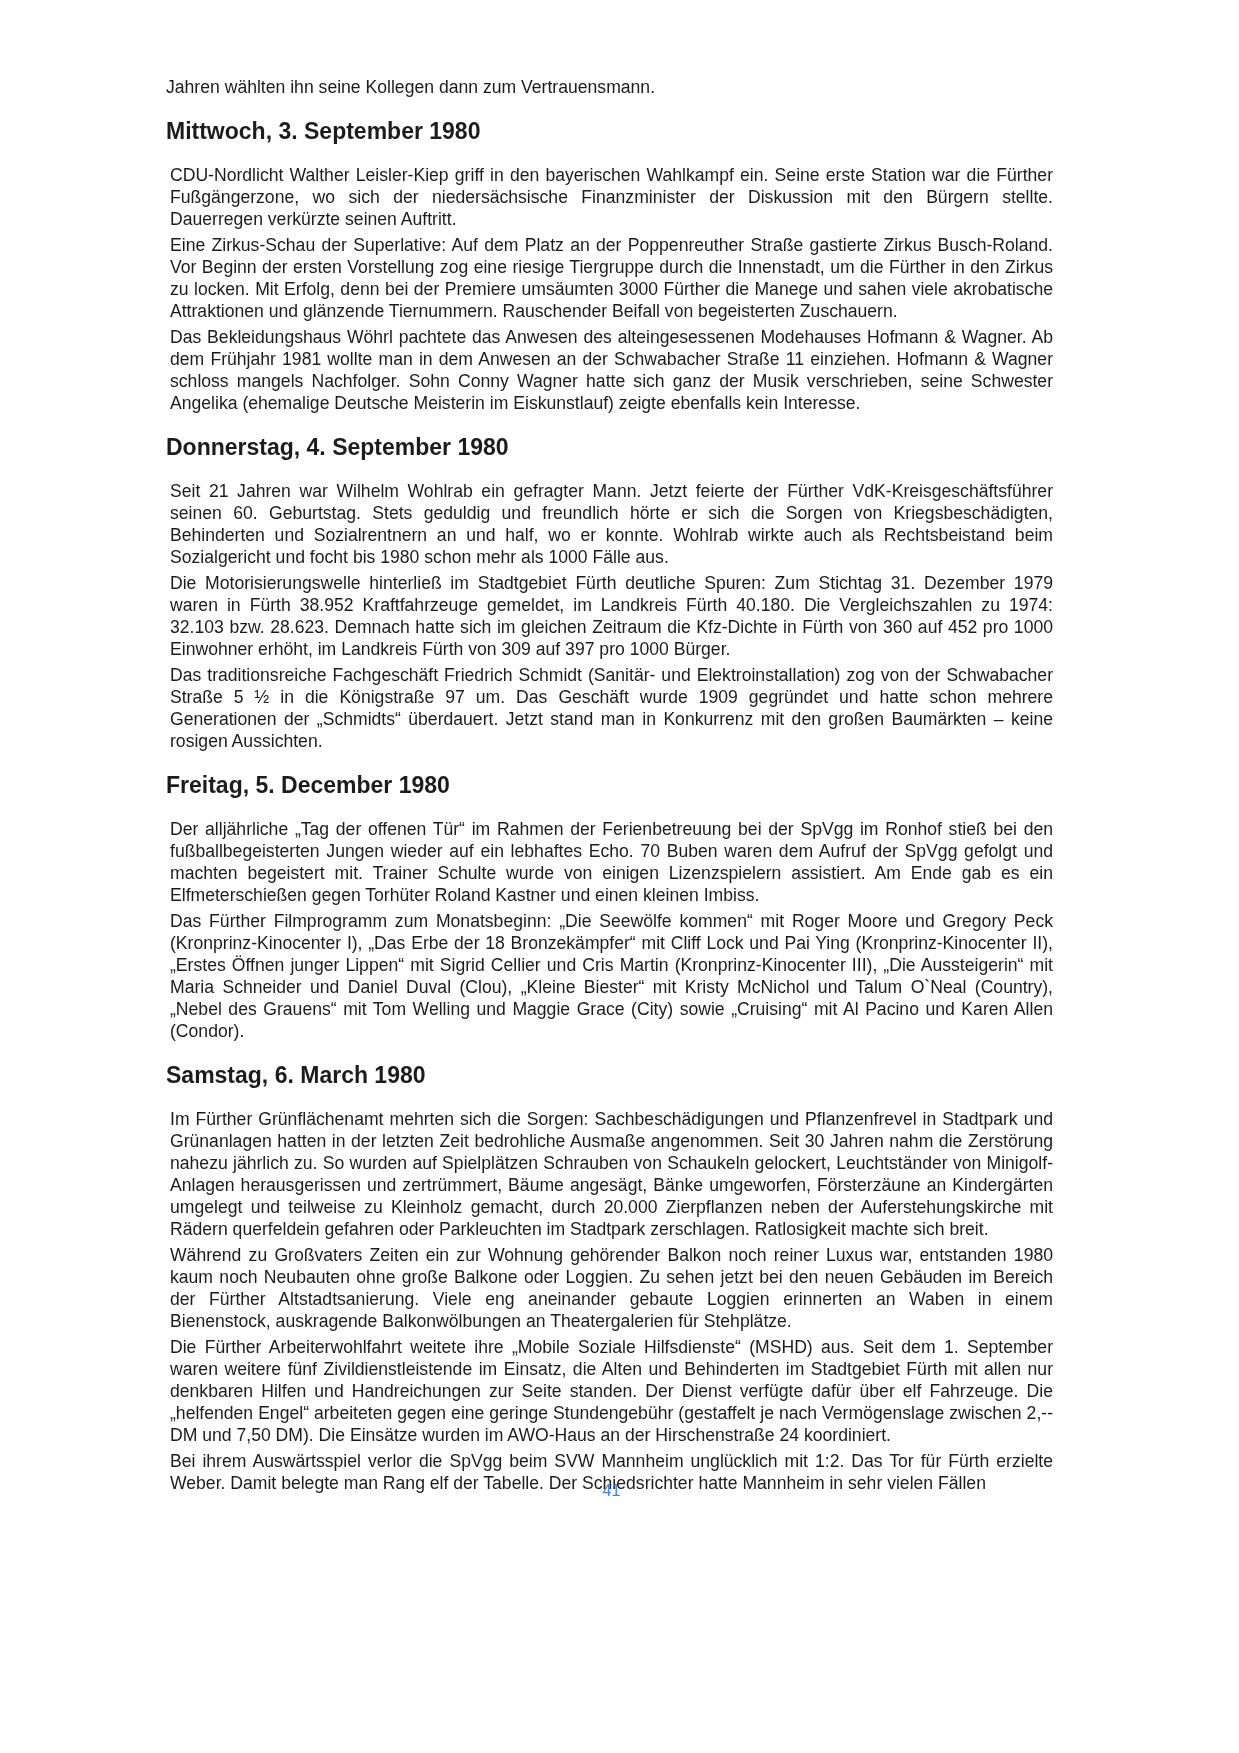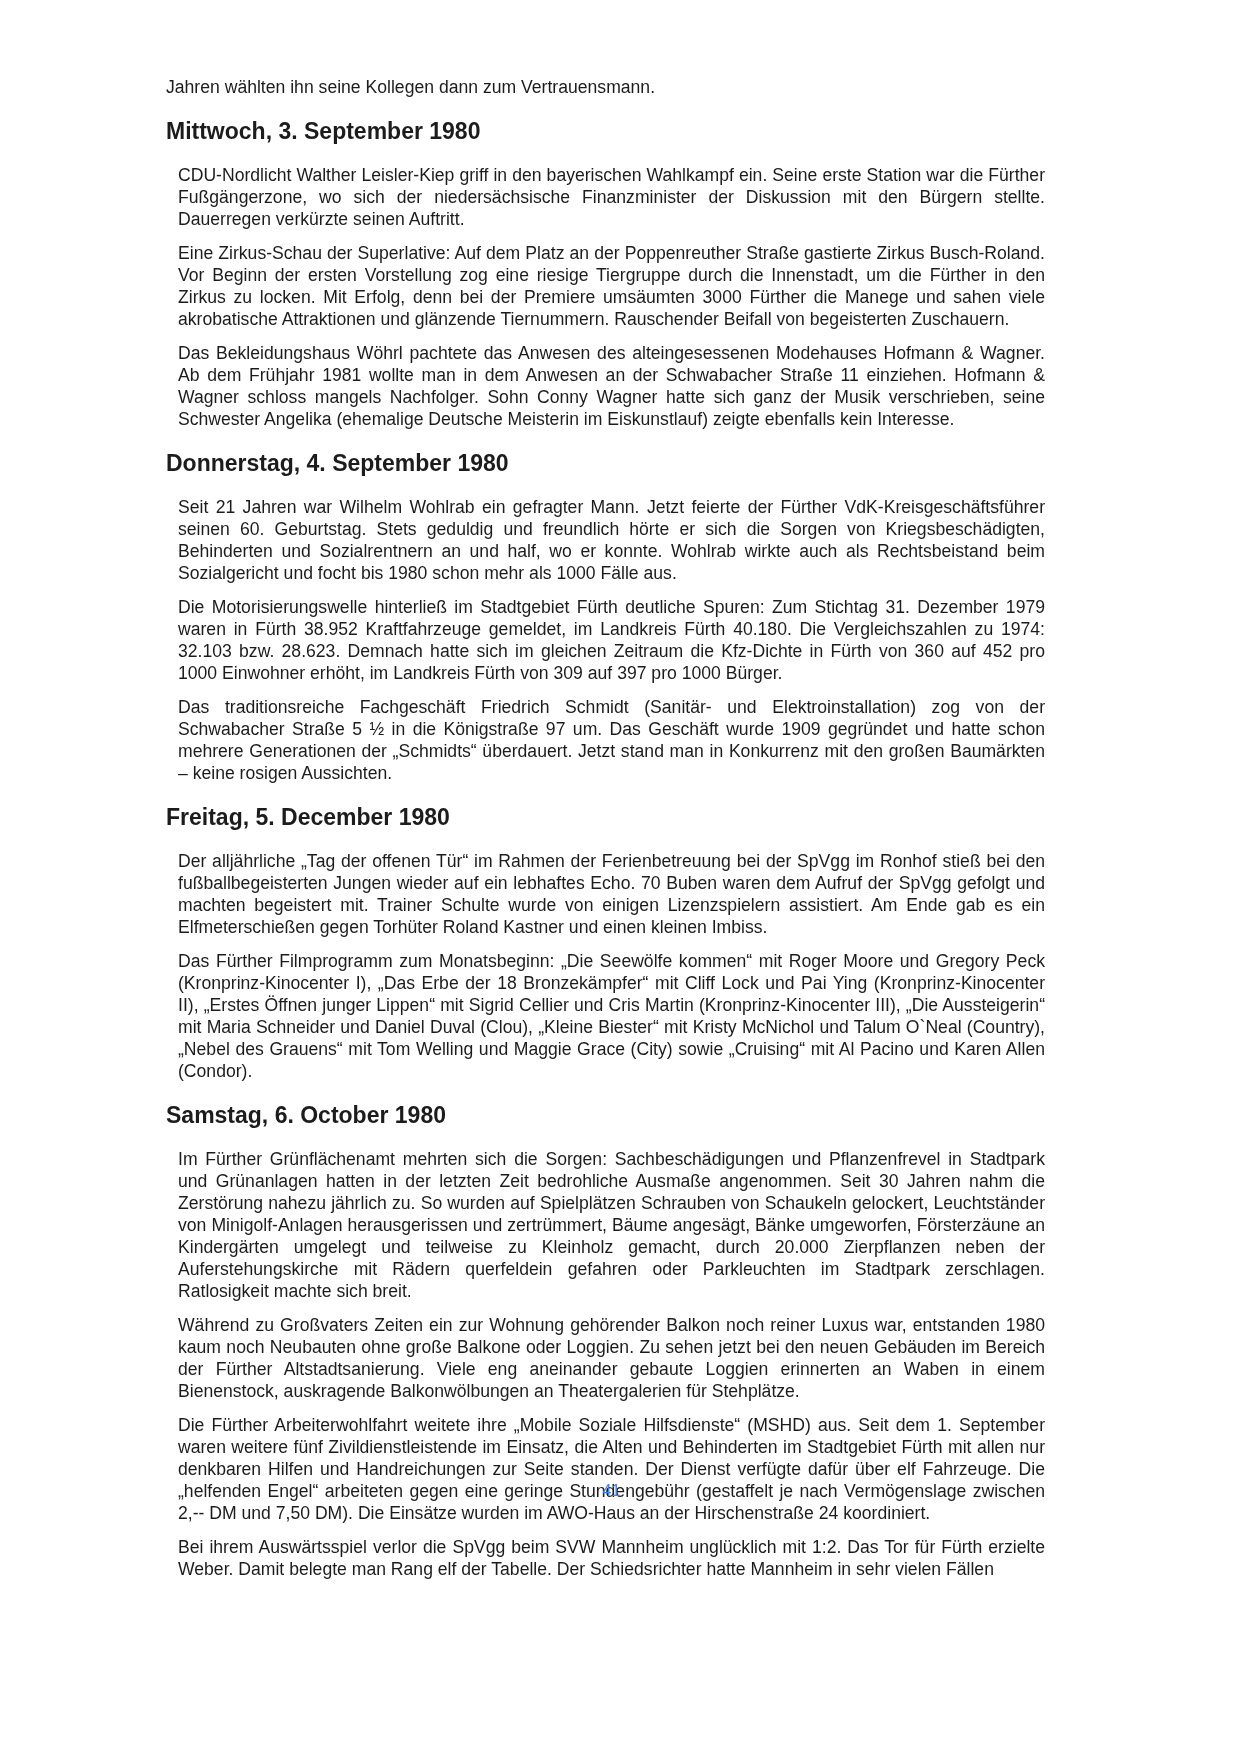--- a/index.html
+++ b/index.html
@@ -16,21 +16,21 @@
     margin: 0 auto;
     padding: 76px 96px 0 80px;
     background: #ffffff;
     color: #1c1c1c;
     font-family: "Liberation Sans", "DejaVu Sans", sans-serif;
     font-size: 17.6px;
     line-height: 22px;
     overflow: hidden;
   }
   .para {
-    margin: 12px;
+    margin: 4px;
     text-align: justify;
   }
   .heading {
     font-size: 23px;
     line-height: 22px;
     font-weight: bold;
     margin: 22px 0 22px 0;
   }
   .intro {
     margin: 0;
@@ -66,21 +66,21 @@
     <p class="para">Das traditionsreiche Fachgeschäft Friedrich Schmidt (Sanitär- und Elektroinstallation) zog von der Schwabacher Straße 5 ½ in die Königstraße 97 um. Das Geschäft wurde 1909 gegründet und hatte schon mehrere Generationen der „Schmidts“ überdauert. Jetzt stand man in Konkurrenz mit den großen Baumärkten – keine rosigen Aussichten.</p>
   </section>
 
   <section>
     <h2 class="heading">Freitag, 5. December 1980</h2>
     <p class="para">Der alljährliche „Tag der offenen Tür“ im Rahmen der Ferienbetreuung bei der SpVgg im Ronhof stieß bei den fußballbegeisterten Jungen wieder auf ein lebhaftes Echo. 70 Buben waren dem Aufruf der SpVgg gefolgt und machten begeistert mit. Trainer Schulte wurde von einigen Lizenzspielern assistiert. Am Ende gab es ein Elfmeterschießen gegen Torhüter Roland Kastner und einen kleinen Imbiss.</p>
     <p class="para">Das Fürther Filmprogramm zum Monatsbeginn: „Die Seewölfe kommen“ mit Roger Moore und Gregory Peck (Kronprinz-Kinocenter I), „Das Erbe der 18 Bronzekämpfer“ mit Cliff Lock und Pai Ying (Kronprinz-Kinocenter II), „Erstes Öffnen junger Lippen“ mit Sigrid Cellier und Cris Martin (Kronprinz-Kinocenter III), „Die Aussteigerin“ mit Maria Schneider und Daniel Duval (Clou), „Kleine Biester“ mit Kristy McNichol und Talum O`Neal (Country), „Nebel des Grauens“ mit Tom Welling und Maggie Grace (City) sowie „Cruising“ mit Al Pacino und Karen Allen (Condor).</p>
   </section>
 
   <section>
-    <h2 class="heading">Samstag, 6. October 1980</h2>
+    <h2 class="heading">Samstag, 6. March 1980</h2>
     <p class="para">Im Fürther Grünflächenamt mehrten sich die Sorgen: Sachbeschädigungen und Pflanzenfrevel in Stadtpark und Grünanlagen hatten in der letzten Zeit bedrohliche Ausmaße angenommen. Seit 30 Jahren nahm die Zerstörung nahezu jährlich zu. So wurden auf Spielplätzen Schrauben von Schaukeln gelockert, Leuchtständer von Minigolf-Anlagen herausgerissen und zertrümmert, Bäume angesägt, Bänke umgeworfen, Försterzäune an Kindergärten umgelegt und teilweise zu Kleinholz gemacht, durch 20.000 Zierpflanzen neben der Auferstehungskirche mit Rädern querfeldein gefahren oder Parkleuchten im Stadtpark zerschlagen. Ratlosigkeit machte sich breit.</p>
     <p class="para">Während zu Großvaters Zeiten ein zur Wohnung gehörender Balkon noch reiner Luxus war, entstanden 1980 kaum noch Neubauten ohne große Balkone oder Loggien. Zu sehen jetzt bei den neuen Gebäuden im Bereich der Fürther Altstadtsanierung. Viele eng aneinander gebaute Loggien erinnerten an Waben in einem Bienenstock, auskragende Balkonwölbungen an Theatergalerien für Stehplätze.</p>
   </section>
 
   <section>
     <p class="para">Die Fürther Arbeiterwohlfahrt weitete ihre „Mobile Soziale Hilfsdienste“ (MSHD) aus. Seit dem 1. September waren weitere fünf Zivildienstleistende im Einsatz, die Alten und Behinderten im Stadtgebiet Fürth mit allen nur denkbaren Hilfen und Handreichungen zur Seite standen. Der Dienst verfügte dafür über elf Fahrzeuge. Die „helfenden Engel“ arbeiteten gegen eine geringe Stundengebühr (gestaffelt je nach Vermögenslage zwischen 2,-- DM und 7,50 DM). Die Einsätze wurden im AWO-Haus an der Hirschenstraße 24 koordiniert.</p>
     <p class="para">Bei ihrem Auswärtsspiel verlor die SpVgg beim SVW Mannheim unglücklich mit 1:2. Das Tor für Fürth erzielte Weber. Damit belegte man Rang elf der Tabelle. Der Schiedsrichter hatte Mannheim in sehr vielen Fällen</p>
   </section>
 
   <div class="page-number">41</div>

